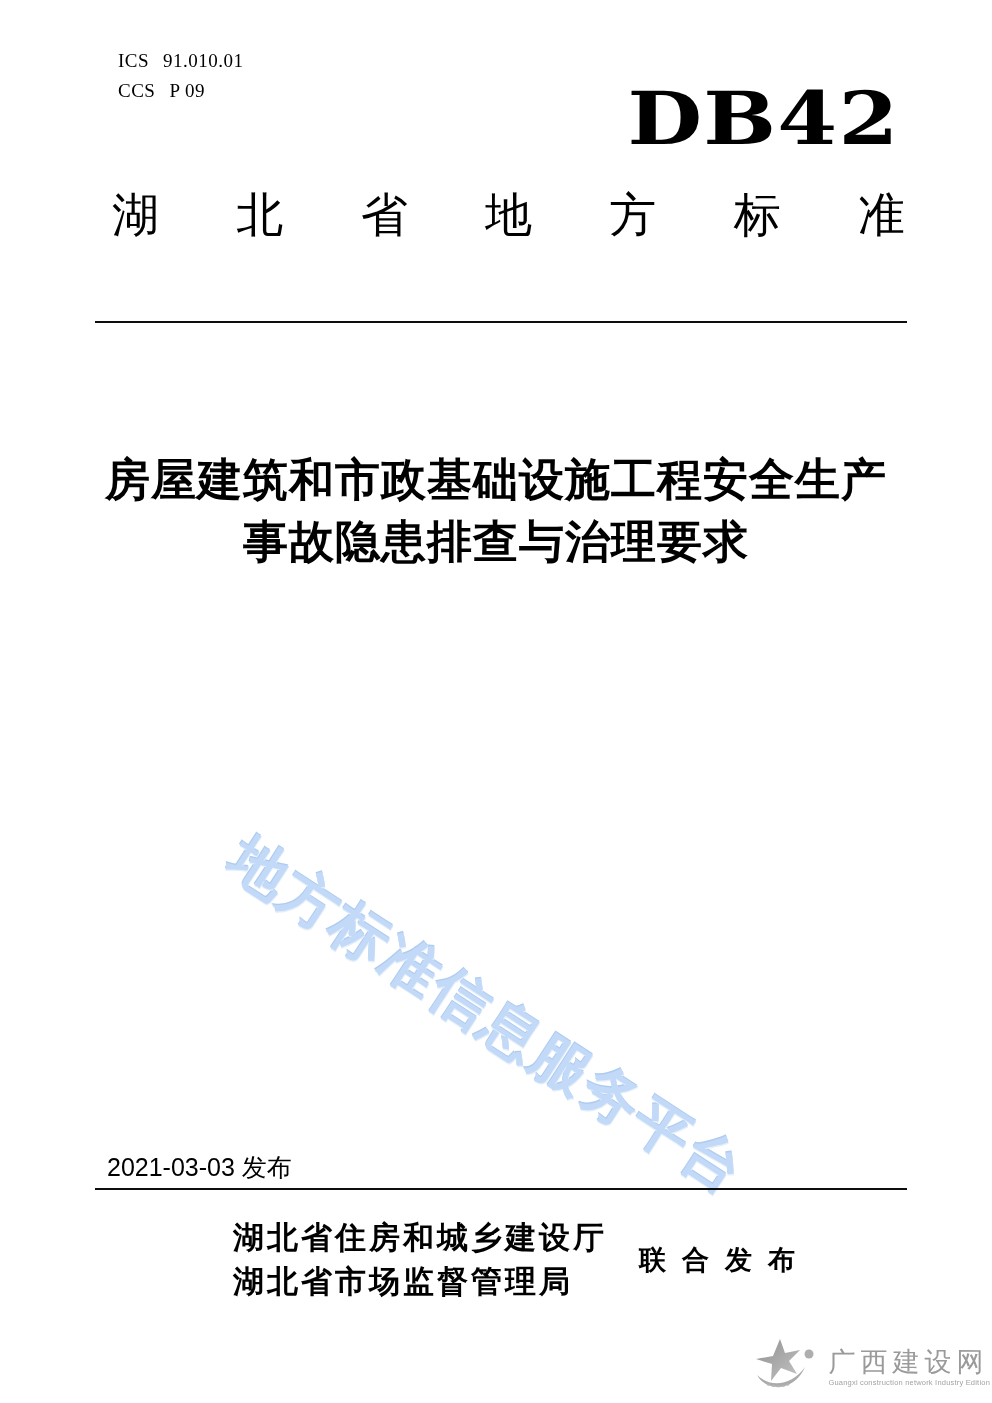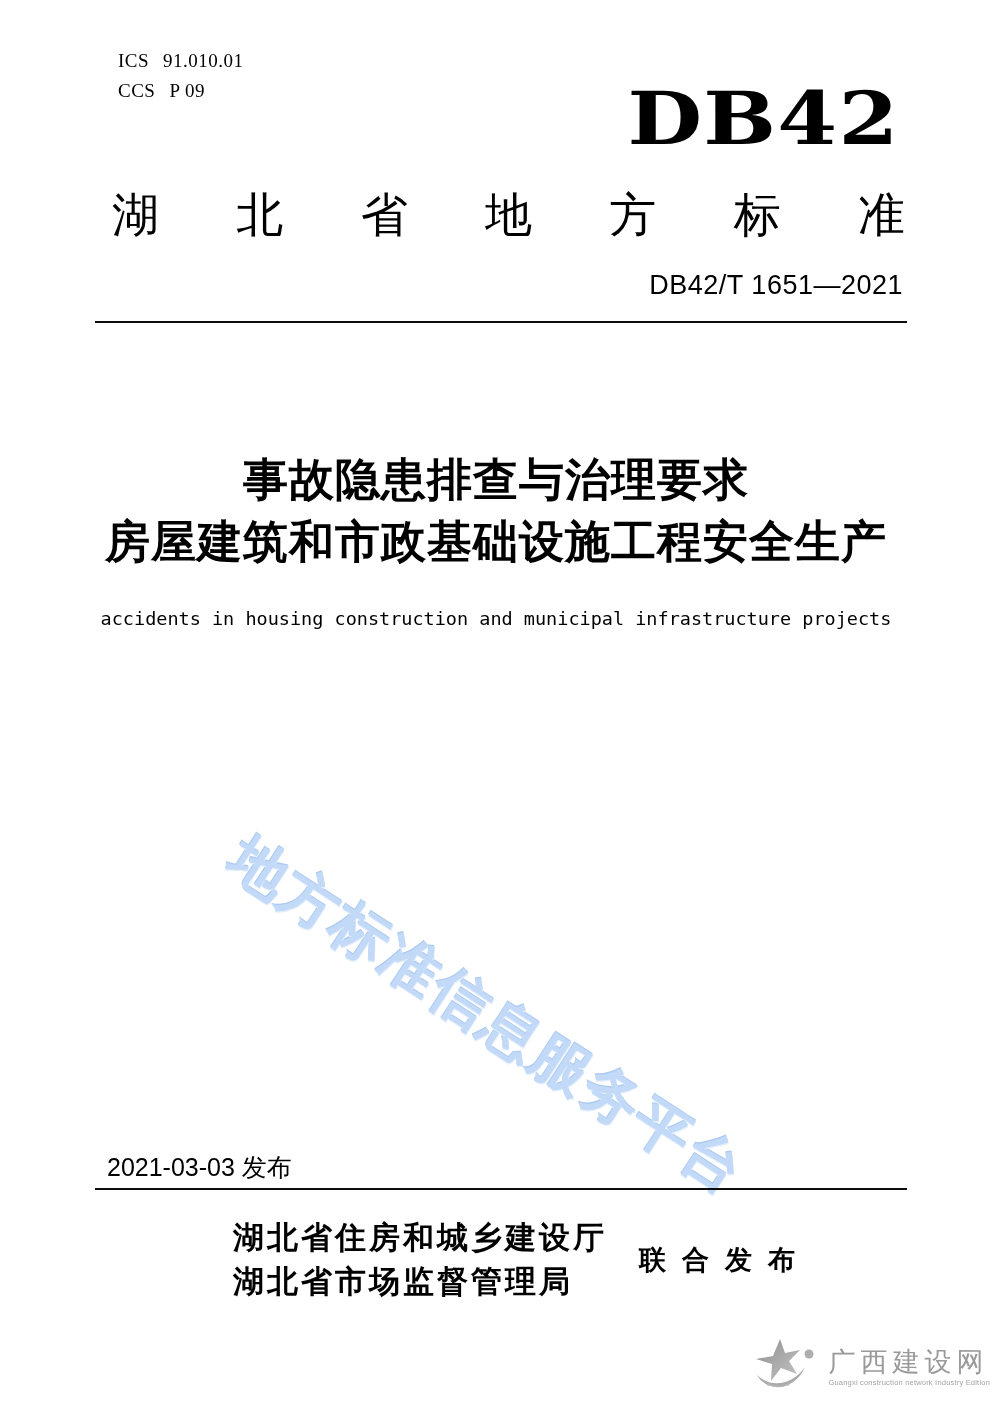--- a/index.html
+++ b/index.html
@@ -195,31 +195,29 @@
   <div class="standard-type-row">
     <span>湖</span>
     <span>北</span>
     <span>省</span>
     <span>地</span>
     <span>方</span>
     <span>标</span>
     <span>准</span>
   </div>
 
-  <div class="standard-code">DB42/T 1651—2021</div>
 
   <div class="rule rule-top"></div>
 
   <div class="title-block">
+    <div>房屋建筑和市政基础设施工程安全生产</div>
     <div>事故隐患排查与治理要求</div>
-    <div>房屋建筑和市政基础设施工程安全生产</div>
   </div>
 
   <div class="subtitle-block">
-    <div>accidents in housing construction and municipal infrastructure projects</div>
   </div>
 
   <div class="watermark">地方标准信息服务平台</div>
 
   <div class="dates-row">
     <span>2021-03-03 发布</span>
   </div>
 
   <div class="rule rule-bottom"></div>
 

